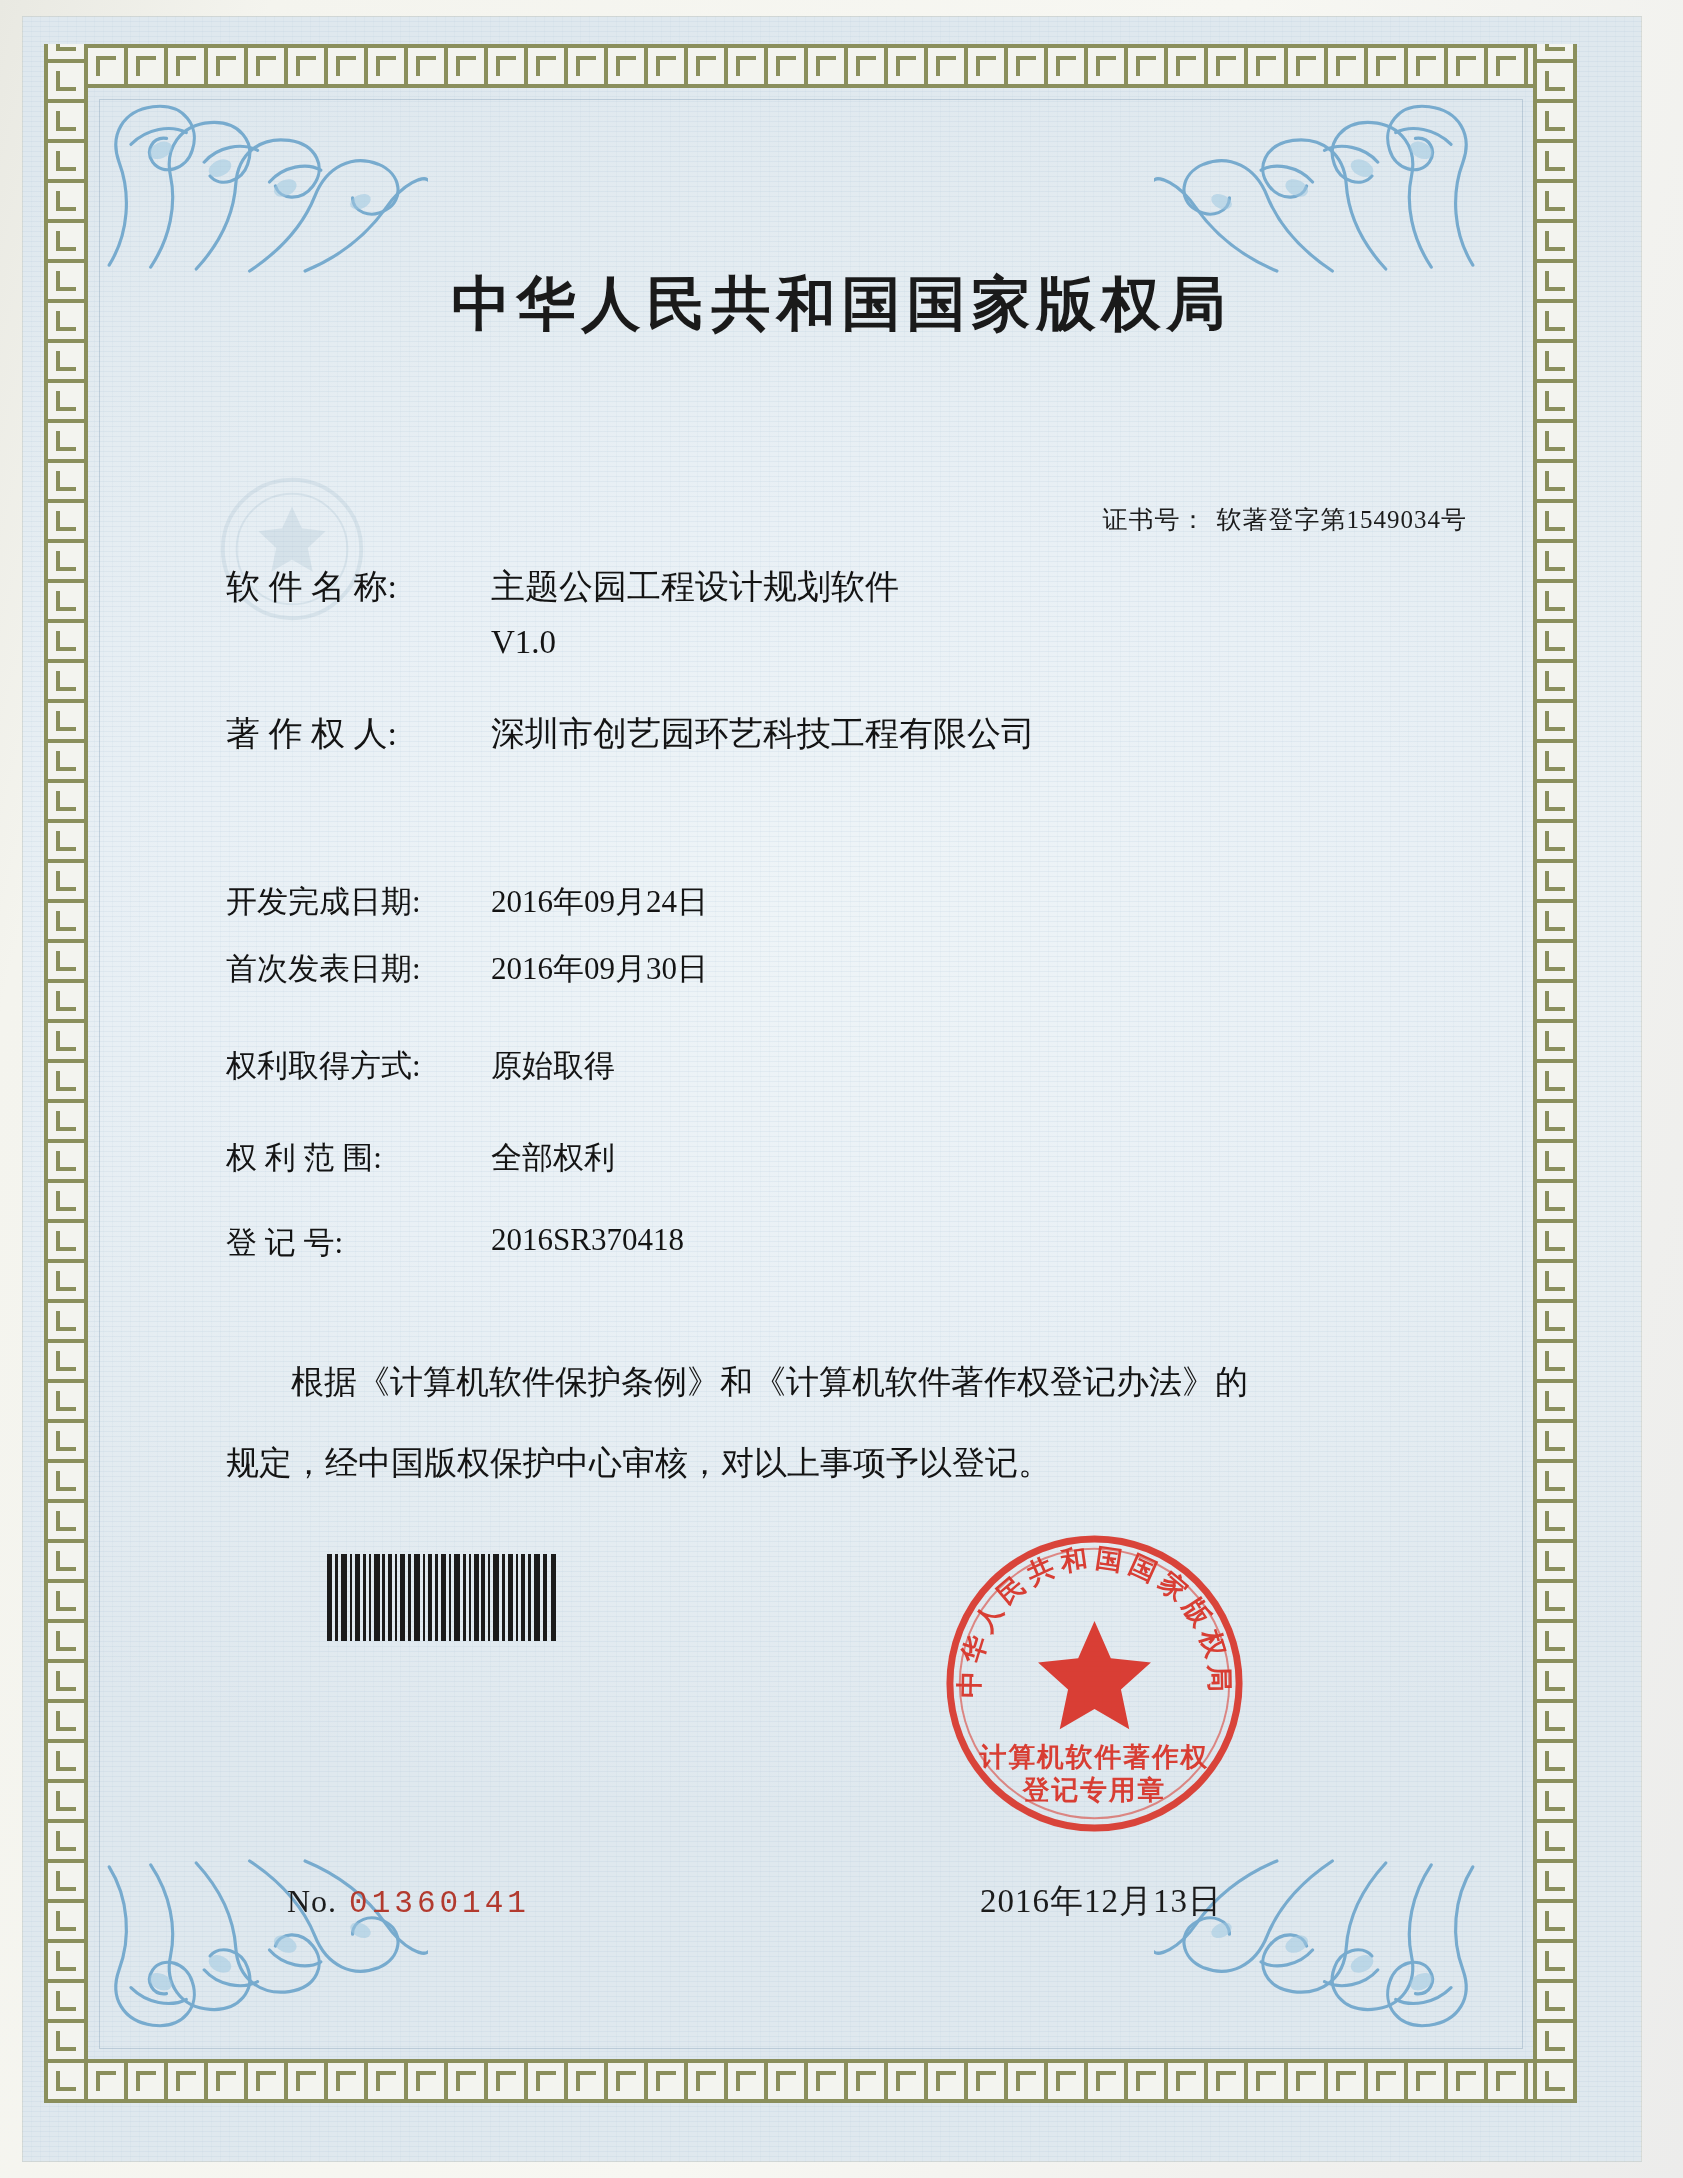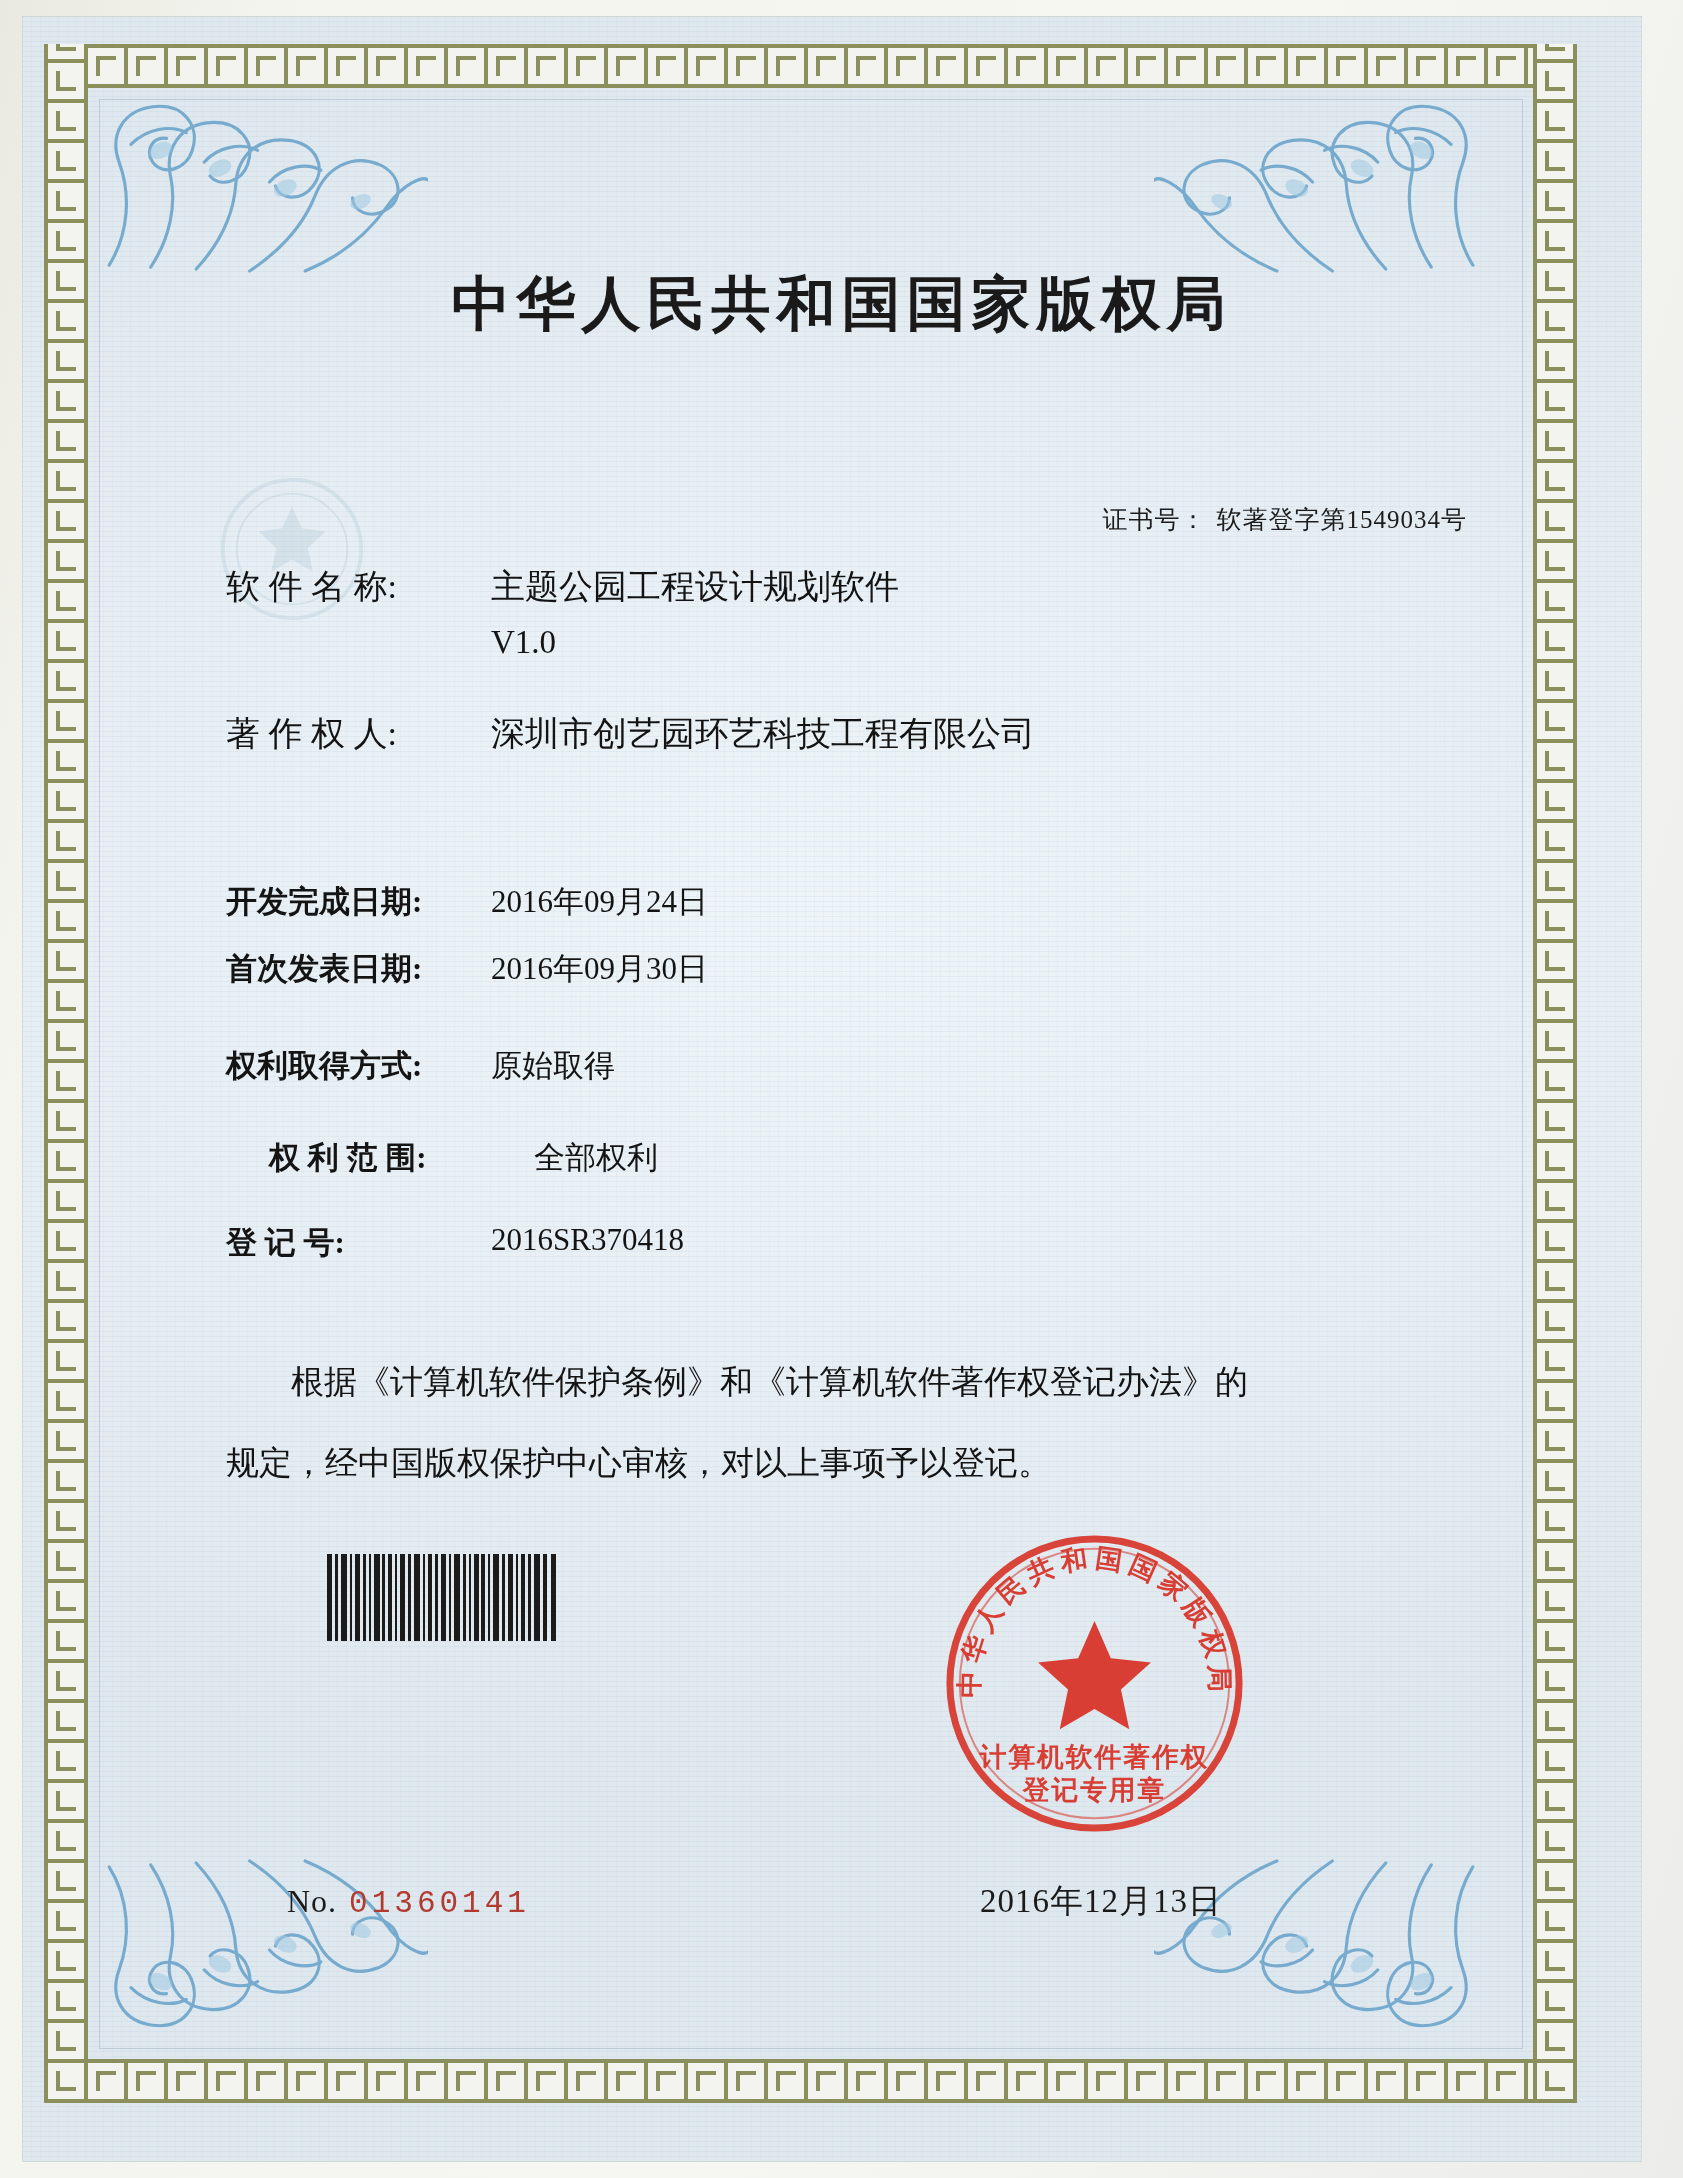--- a/index.html
+++ b/index.html
@@ -217,24 +217,24 @@
     color: #141414;
     margin-top: 14px;
     font-family: Liberation Serif, serif;
   }
 
   #row-software-name { top: 564px; }
   #row-owner         { top: 711px; }
   #row-dev-date      { top: 881px; }
   #row-pub-date      { top: 948px; align-items: center; }
   #row-acquire       { top: 1005px; margin-top: 40px; }
-  #row-scope         { top: 1137px; margin-left: 43px; }
+  #row-scope         { top: 1137px; }
   #row-reg-no        { top: 1222px; }
 
-  .small-label { font-size: 31px; font-weight: bold; }
+  .small-label { font-size: 31px; }
   .small-value { font-size: 31px; }
 
   
   #body-para {
     position: absolute;
     left: 226px;
     top: 1342px;
     width: 1129px;
     font-size: 33px;
     line-height: 81px;

